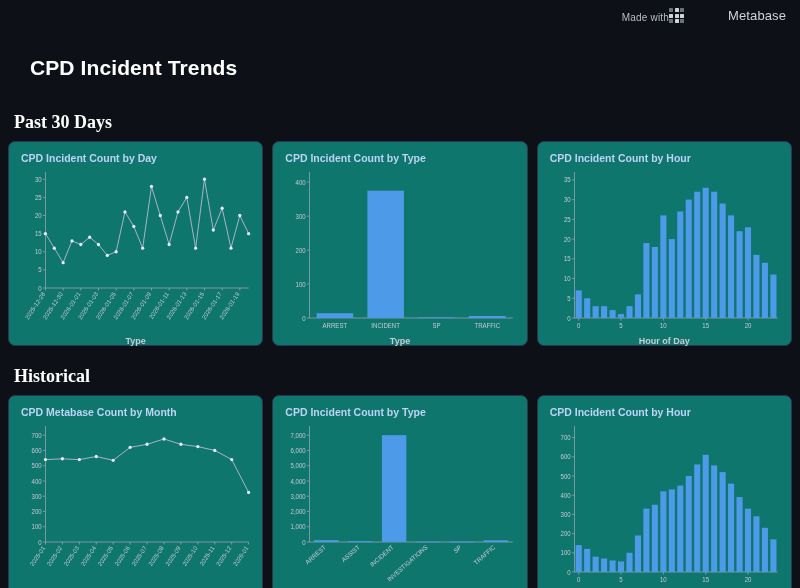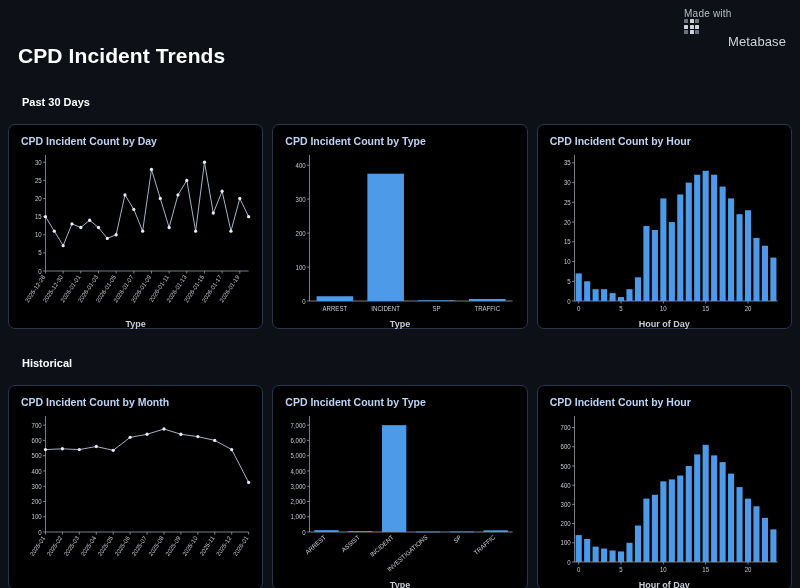--- a/index.html
+++ b/index.html
@@ -6,47 +6,47 @@
   html, body {
     margin: 0; padding: 0;
     width: 800px; height: 588px;
     background: #0d1117;
     font-family: "Liberation Sans", sans-serif;
     color: #e8eaed;
     overflow: hidden;
   }
   .brand {
     position: absolute; top: 8px; right: 14px;
-    display: flex; align-items: flex-start; gap: 0; flex-direction: column;
+    display: flex; align-items: flex-end; gap: 0;
   }
   .brand .made {
     font-size: 10px; color: #b8bcc4; letter-spacing: .2px;
   }
   .brand .dots {
     display: grid; grid-template-columns: repeat(3, 4px);
     grid-template-rows: repeat(3, 4px); gap: 1.5px;
   }
   .brand .dots i { display:block; width:4px; height:4px; background:#cfd3da; border-radius:0.5px;}
   .brand .dots i.dim { background: #6c7380; }
   .brand .name { font-size: 13px; color: #cfd3da; letter-spacing: .1px; margin-left: 44px; }
 
   h1.page-title {
-    margin: 0; padding: 44px 0 0 18px;
+    margin: 12px; padding: 44px 0 0 18px;
     font-size: 21px; font-weight: 700; color: #ffffff; letter-spacing: .1px;
   }
   h2.section-title {
-    margin: 8px; padding: 20px 0 8px 14px;
-    font-size: 11px; font-weight: 700; color: #ffffff;
+    margin: 0; padding: 20px 0 8px 14px;
+    font-size: 18px; font-weight: 700; color: #ffffff; font-family: Liberation Serif, serif;
   }
   .grid {
     display: grid; grid-template-columns: repeat(3, 1fr);
     gap: 9px; padding: 0 8px;
   }
   .card {
-    background: #000000;
+    background: #0f766e;
     border: 1px solid #2a3550;
     border-radius: 7px;
     padding: 8px 8px 4px 8px;
     height: 205px;
     position: relative;
   }
   .card-title {
     font-size: 10.5px; font-weight: 700; color: #bcd3f5;
     margin: 2px 0 2px 4px;
   }
@@ -240,21 +240,21 @@
           <text x="212.79166666666666" y="162" text-anchor="middle" font-size="6.4" fill="#c6cbd4">20</text>
         </svg>
       <div class="axis-label">Hour of Day</div>
     </div>
   </div>
 </div>
 
 <h2 class="section-title">Historical</h2>
 <div class="grid">
   <div class="card">
-    <div class="card-title">CPD Incident Count by Month</div>
+    <div class="card-title">CPD Metabase Count by Month</div>
     <div class="plot">
       <svg id="svg-3" viewBox="0 0 250 178" preserveAspectRatio="none">
           <line x1="30" y1="122" x2="244" y2="122" stroke="#9aa3b2" stroke-width="0.8"></line>
           <line x1="30" y1="6" x2="30" y2="122" stroke="#9aa3b2" stroke-width="0.8"></line>
           <line x1="27.5" y1="122" x2="30" y2="122" stroke="#9aa3b2" stroke-width="0.8"></line>
           <text x="26" y="124.6" text-anchor="end" font-size="6.4" fill="#c6cbd4">0</text>
           <line x1="27.5" y1="106.73684210526316" x2="30" y2="106.73684210526316" stroke="#9aa3b2" stroke-width="0.8"></line>
           <text x="26" y="109.33684210526316" text-anchor="end" font-size="6.4" fill="#c6cbd4">100</text>
           <line x1="27.5" y1="91.47368421052632" x2="30" y2="91.47368421052632" stroke="#9aa3b2" stroke-width="0.8"></line>
           <text x="26" y="94.07368421052631" text-anchor="end" font-size="6.4" fill="#c6cbd4">200</text>

